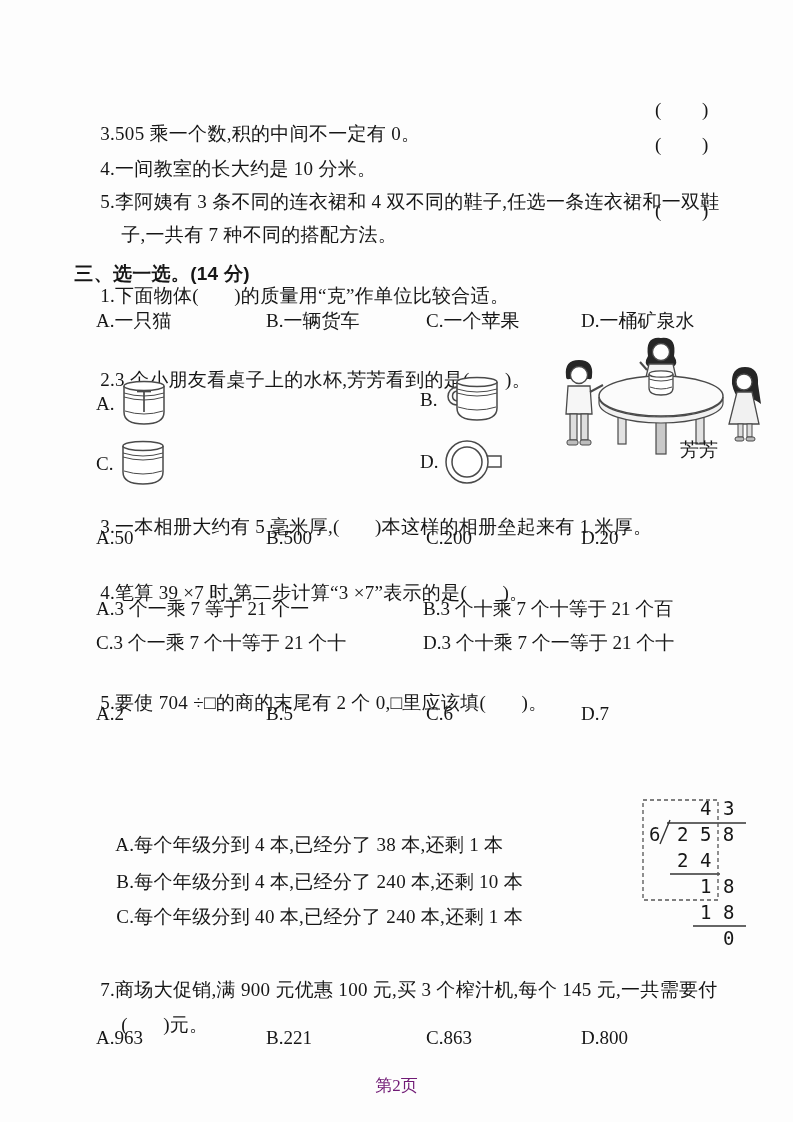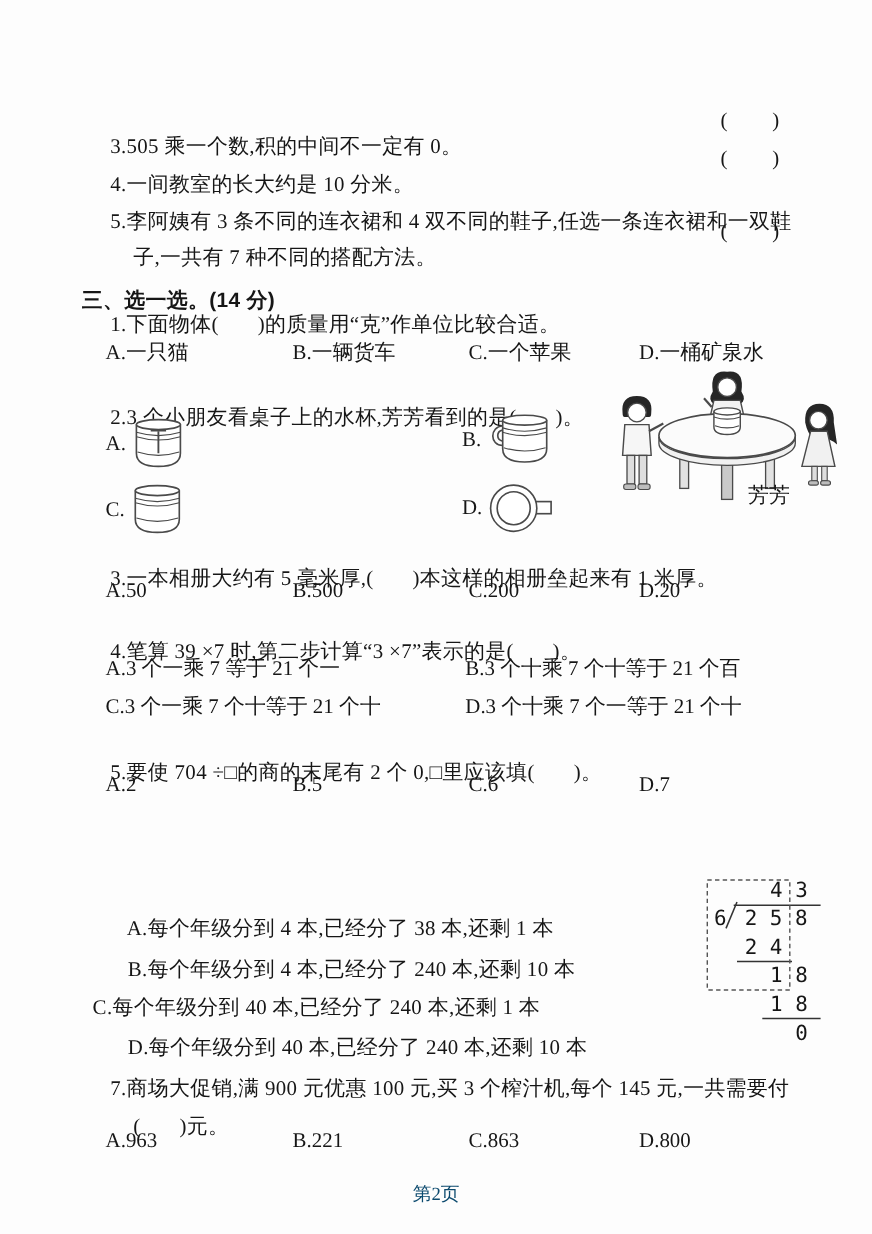--- a/index.html
+++ b/index.html
@@ -18,21 +18,21 @@
   .blank-abs { position:absolute; left:655px; top:0; white-space:pre; }
   .section-title {
     font-family:"Liberation Sans","DejaVu Sans",sans-serif;
     font-weight:600; font-size:19px; padding-left:52px;
   }
   .optrow { position:absolute; left:0; width:100%; font-size:19px; line-height:24px; }
   .opt { position:absolute; top:0; white-space:pre; }
   .cupgroup { position:absolute; display:flex; align-items:center; gap:5px; font-size:19px; }
   .figure-abs { position:absolute; }
   .scene-label { position:absolute; font-size:19px; white-space:pre; }
-  .footer { position:absolute; left:0; width:100%; text-align:center; font-size:17px; color:#0c4a6e; }
+  .footer { position:absolute; left:0; width:100%; text-align:center; font-size:17px; color:#701a75; }
   svg { display:block; }
 </style>
 </head>
 <body>
 
 <div class="page">
 
   <div class="row" style="top:98px">
     <span>3.505 乘一个数,积的中间不一定有 0。</span>
     <span class="blank-abs">(        )</span>
@@ -193,25 +193,22 @@
     <span class="opt" style="left:426px">C.6</span>
     <span class="opt" style="left:581px">D.7</span>
   </div>
 
   <div class="row" style="top:809px; padding-left:96px">
     <span>A.每个年级分到 4 本,已经分了 38 本,还剩 1 本</span>
   </div>
   <div class="row" style="top:846px; padding-left:96px">
     <span>B.每个年级分到 4 本,已经分了 240 本,还剩 10 本</span>
   </div>
-  <div class="row" style="top:881px; padding-left:64px">
+  <div class="row" style="top:881px; padding-left:96px">
     <span>C.每个年级分到 40 本,已经分了 240 本,还剩 1 本</span>
-  </div>
-  <div class="row" style="top:917px; padding-left:96px">
-    <span>D.每个年级分到 40 本,已经分了 240 本,还剩 10 本</span>
   </div>
 
   <div class="figure-abs" style="left:641px; top:798px">
     <svg width="125" height="156" viewBox="0 0 125 156" style="font-family:'DejaVu Sans Mono',monospace; font-size:19px">
       <text x="59" y="17" fill="#161616">4 3</text>
       <line x1="19" y1="46" x2="29" y2="22" stroke="#333" stroke-width="1.4"></line>
       <line x1="26" y1="25" x2="105" y2="25" stroke="#333" stroke-width="1.4"></line>
       <text x="8" y="43" fill="#161616">6</text>
       <text x="36" y="43" fill="#161616">2 5 8</text>
       <text x="36" y="69" fill="#161616">2 4</text>

